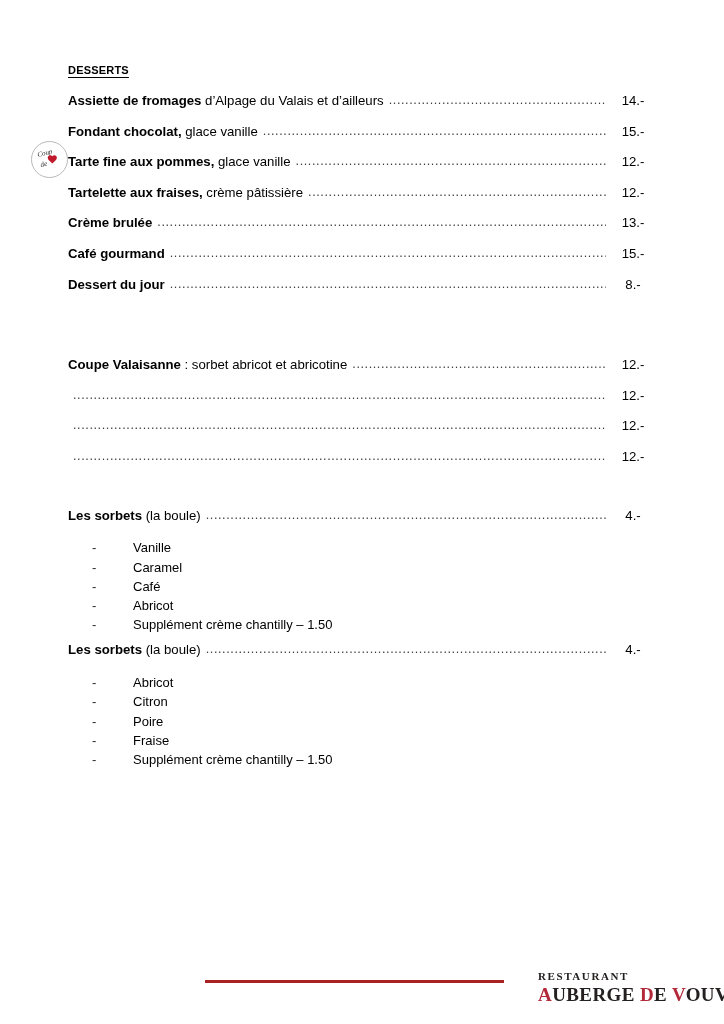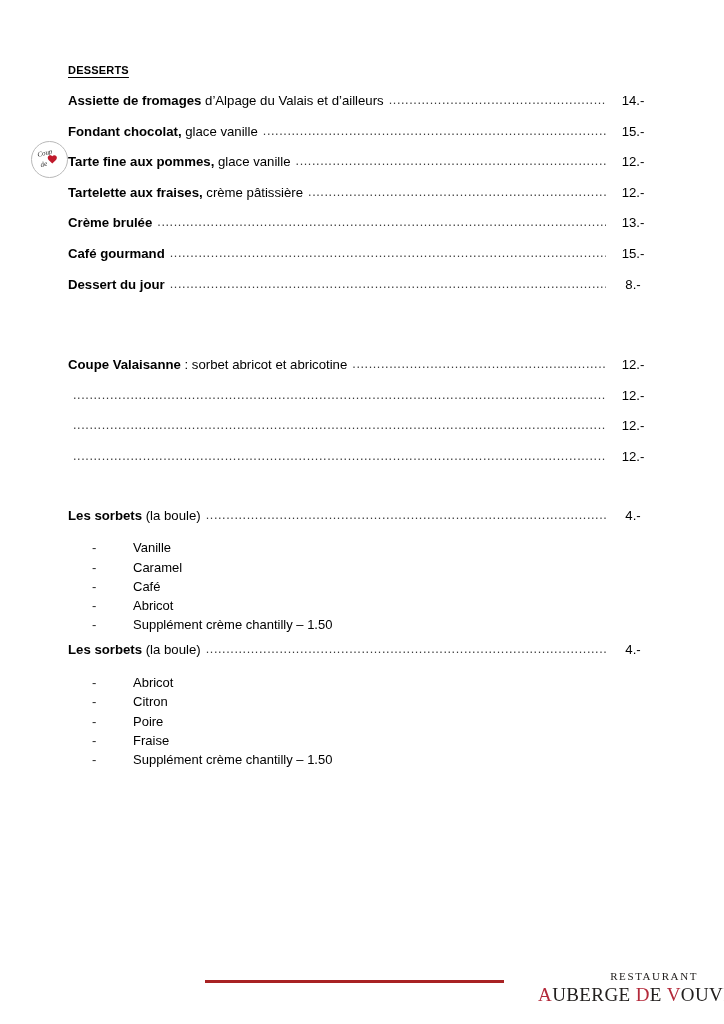--- a/index.html
+++ b/index.html
@@ -126,22 +126,23 @@
     top: 980px;
     width: 299px;
     height: 3px;
     background: #a82223;
   }
   .logo {
     position: absolute;
     left: 538px;
     top: 971px;
     width: 160px;
-    text-align: right;
+    text-align: left;
     line-height: 1;
+    font-weight: bold;
   }
   .logo-top {
     font-family: "Liberation Serif", serif;
     font-size: 11px;
     letter-spacing: 1.6px;
     color: #23201f;
     margin-bottom: 3px;
   }
   .logo-main {
     font-family: "Liberation Serif", serif;

